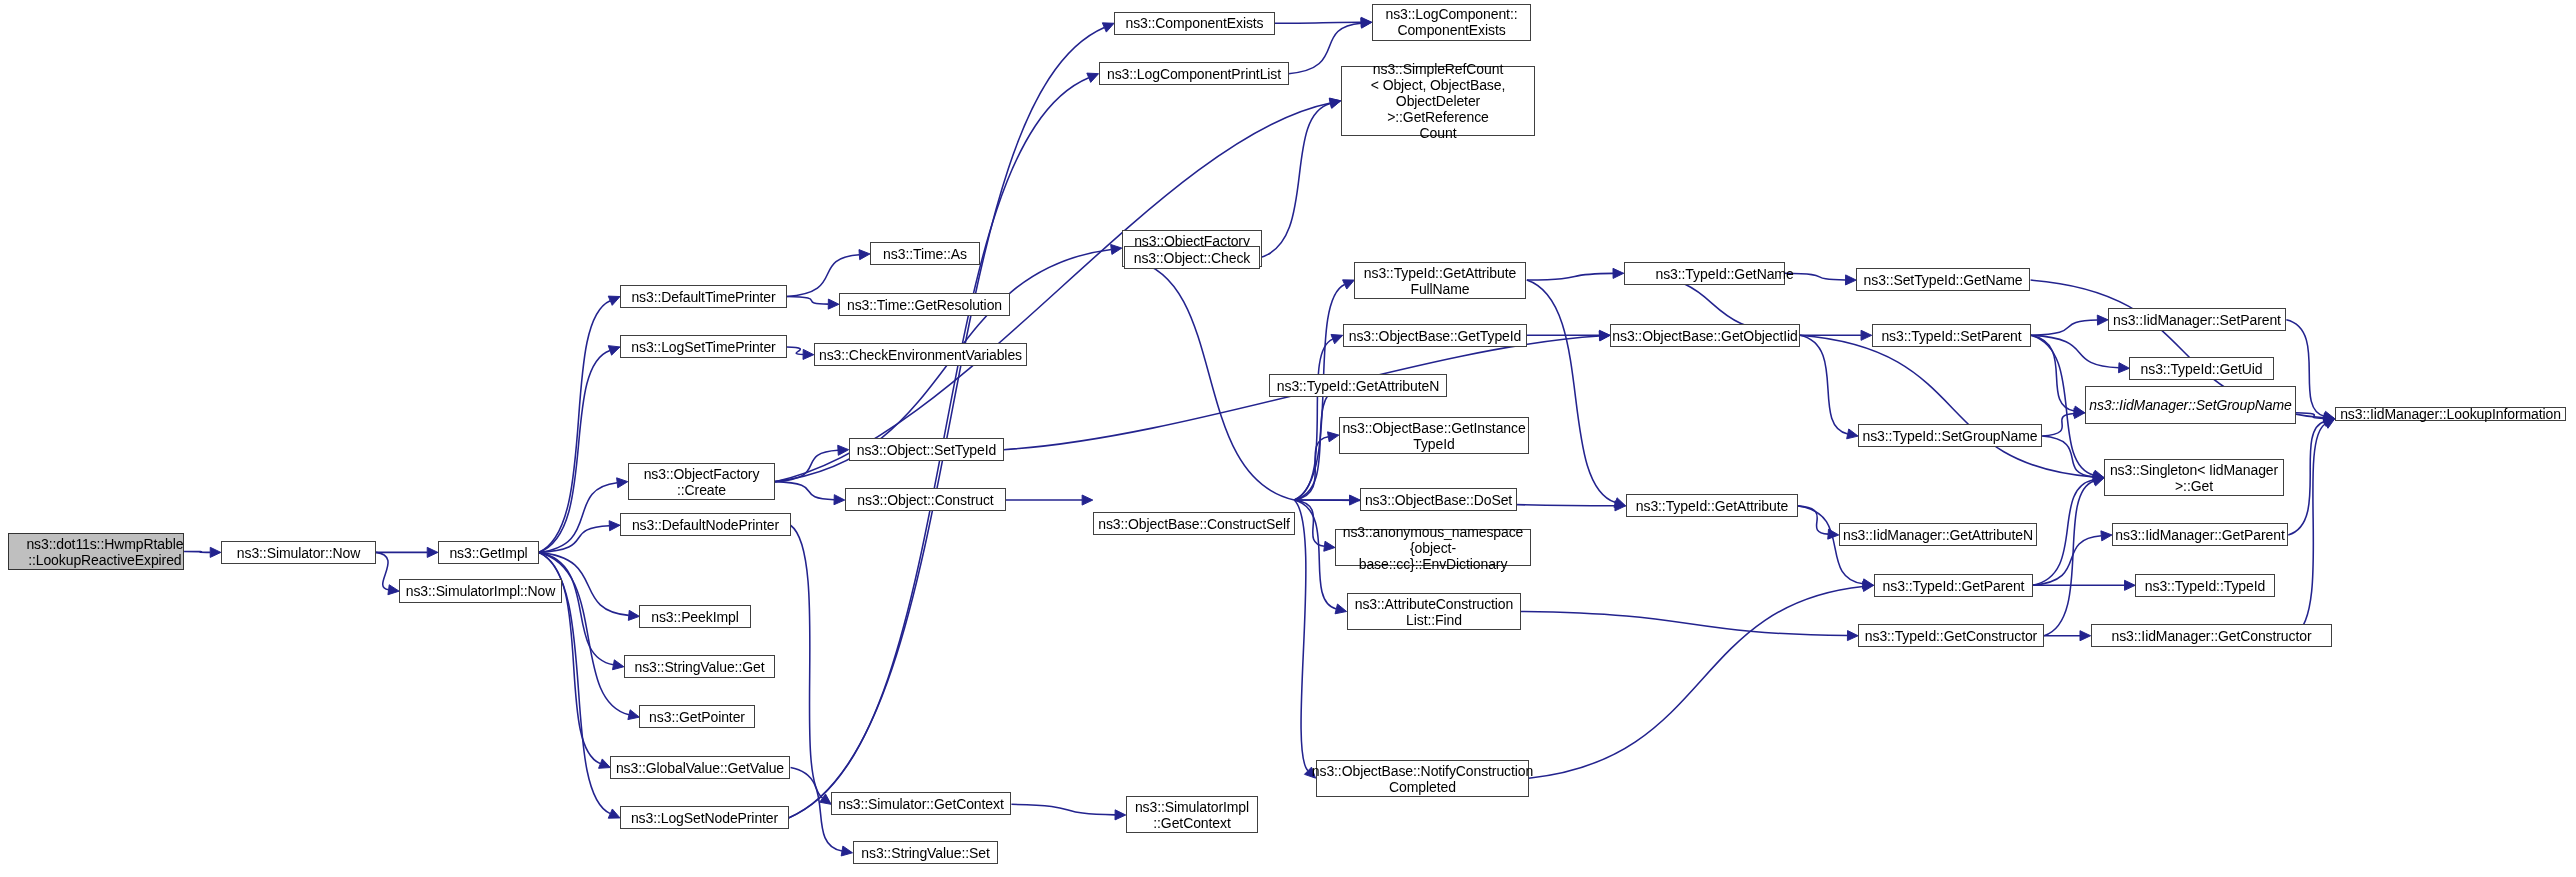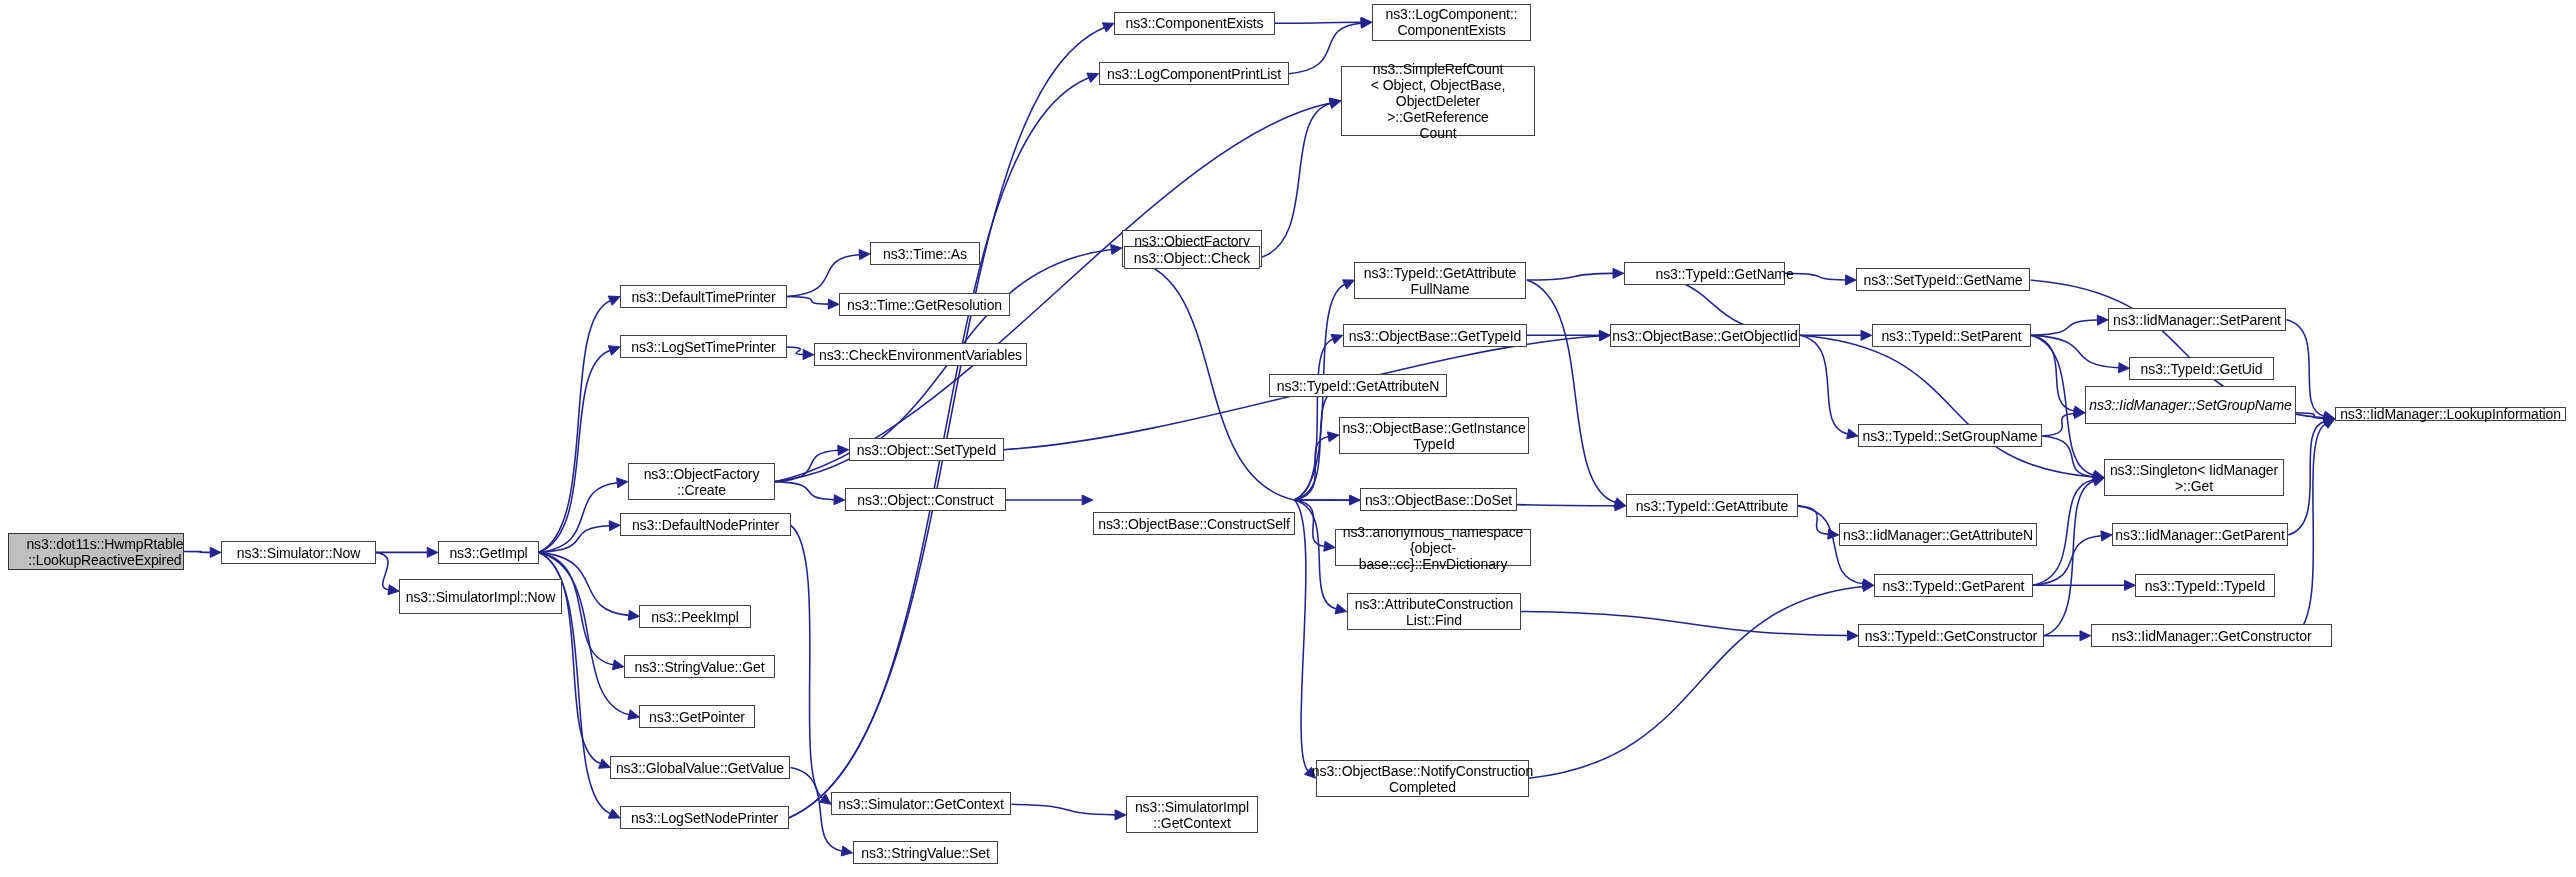--- a/index.html
+++ b/index.html
@@ -175,21 +175,21 @@
       <path d="M 1578 803 C 1768 783.1, 1744 623.9, 1923.0598420394638 605.1458375969194"></path>
       <polygon points="1934,604 1923.6015107216438,610.3175486328092 1922.5181733572838,599.9741265610295"></polygon>
       <path d="M 1570 631 C 1760 633.5, 1728 653.5, 1907.0009520924414 655.8552756854268"></path>
       <polygon points="1918,656 1906.932536961916,661.0548256053637 1907.0693672229668,650.6557257654899"></polygon>
     </svg>
   <div id="node-layer">
       <div class="node root" style="left: 7.8px; top: 533px; width: 176px; height: 37px;">ns3::dot11s::HwmpRtable
 ::LookupReactiveExpired</div>
       <div class="node" style="left: 221px; top: 541px; width: 155px; height: 23px;">ns3::Simulator::Now</div>
       <div class="node" style="left: 438px; top: 541px; width: 101px; height: 23px;">ns3::GetImpl</div>
-      <div class="node" style="left: 399px; top: 579px; width: 163px; height: 35px;">ns3::SimulatorImpl::Now</div>
+      <div class="node" style="left: 399px; top: 579px; width: 163px; height: 24px;">ns3::SimulatorImpl::Now</div>
       <div class="node" style="left: 620px; top: 285px; width: 167px; height: 23px;">ns3::DefaultTimePrinter</div>
       <div class="node" style="left: 620px; top: 335px; width: 167px; height: 23px;">ns3::LogSetTimePrinter</div>
       <div class="node" style="left: 628px; top: 463px; width: 147px; height: 37px;">ns3::ObjectFactory
 ::Create</div>
       <div class="node" style="left: 620px; top: 513px; width: 171px; height: 23px;">ns3::DefaultNodePrinter</div>
       <div class="node" style="left: 639px; top: 605px; width: 112px; height: 23px;">ns3::PeekImpl</div>
       <div class="node" style="left: 624px; top: 655px; width: 151px; height: 23px;">ns3::StringValue::Get</div>
       <div class="node" style="left: 639px; top: 705px; width: 116px; height: 23px;">ns3::GetPointer</div>
       <div class="node" style="left: 610px; top: 756px; width: 180px; height: 23px;">ns3::GlobalValue::GetValue</div>
       <div class="node" style="left: 620px; top: 806px; width: 169px; height: 23px;">ns3::LogSetNodePrinter</div>

